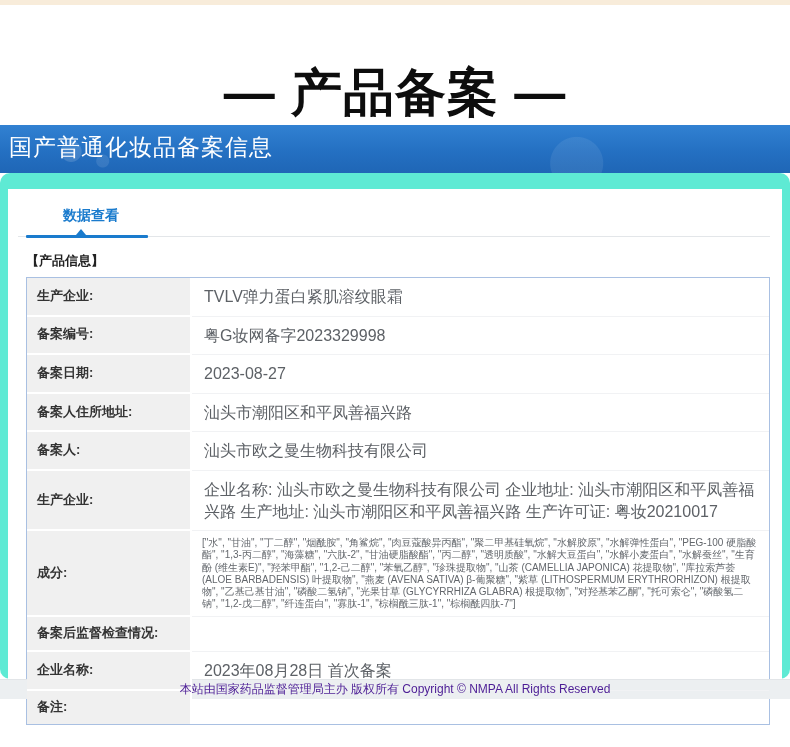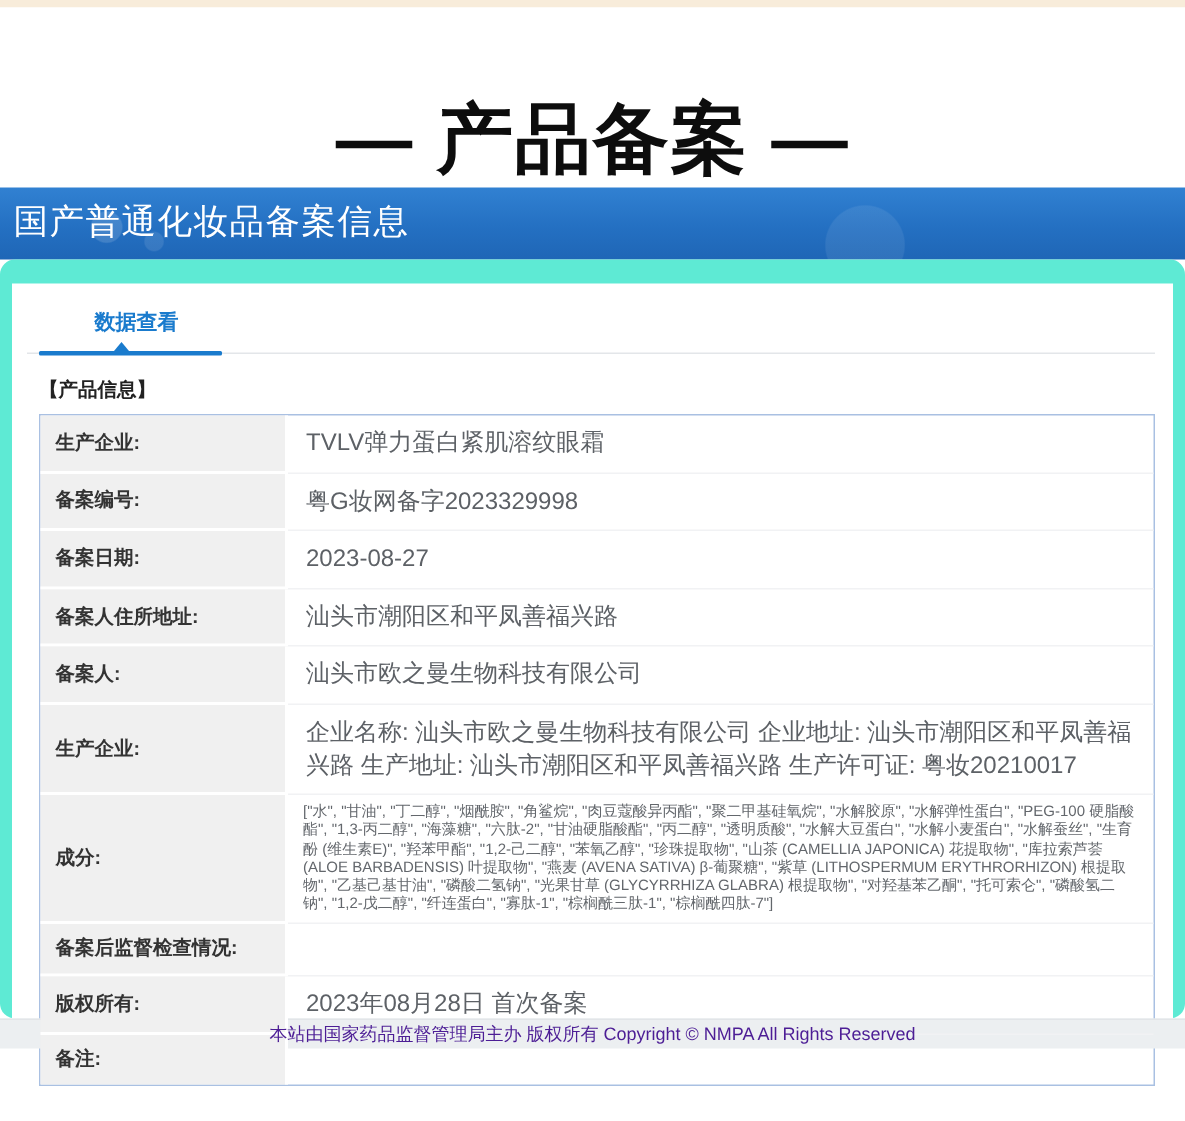--- a/index.html
+++ b/index.html
@@ -108,21 +108,21 @@
         </div>
         <div class="trow">
           <div class="tlabel">成分:</div>
           <div class="tvalue small">["水", "甘油", "丁二醇", "烟酰胺", "角鲨烷", "肉豆蔻酸异丙酯", "聚二甲基硅氧烷", "水解胶原", "水解弹性蛋白", "PEG-100 硬脂酸酯", "1,3-丙二醇", "海藻糖", "六肽-2", "甘油硬脂酸酯", "丙二醇", "透明质酸", "水解大豆蛋白", "水解小麦蛋白", "水解蚕丝", "生育酚 (维生素E)", "羟苯甲酯", "1,2-己二醇", "苯氧乙醇", "珍珠提取物", "山茶 (CAMELLIA JAPONICA) 花提取物", "库拉索芦荟 (ALOE BARBADENSIS) 叶提取物", "燕麦 (AVENA SATIVA) β-葡聚糖", "紫草 (LITHOSPERMUM ERYTHRORHIZON) 根提取物", "乙基己基甘油", "磷酸二氢钠", "光果甘草 (GLYCYRRHIZA GLABRA) 根提取物", "对羟基苯乙酮", "托可索仑", "磷酸氢二钠", "1,2-戊二醇", "纤连蛋白", "寡肽-1", "棕榈酰三肽-1", "棕榈酰四肽-7"]</div>
         </div>
         <div class="trow">
           <div class="tlabel">备案后监督检查情况:</div>
           <div class="tvalue"></div>
         </div>
         <div class="trow">
-          <div class="tlabel">版权所有:</div>
+          <div class="tlabel">企业名称:</div>
           <div class="tvalue">2023年08月28日 首次备案</div>
         </div>
         <div class="trow">
           <div class="tlabel">备注:</div>
           <div class="tvalue"></div>
         </div>
       </div>
 
   </div>
 </div>

